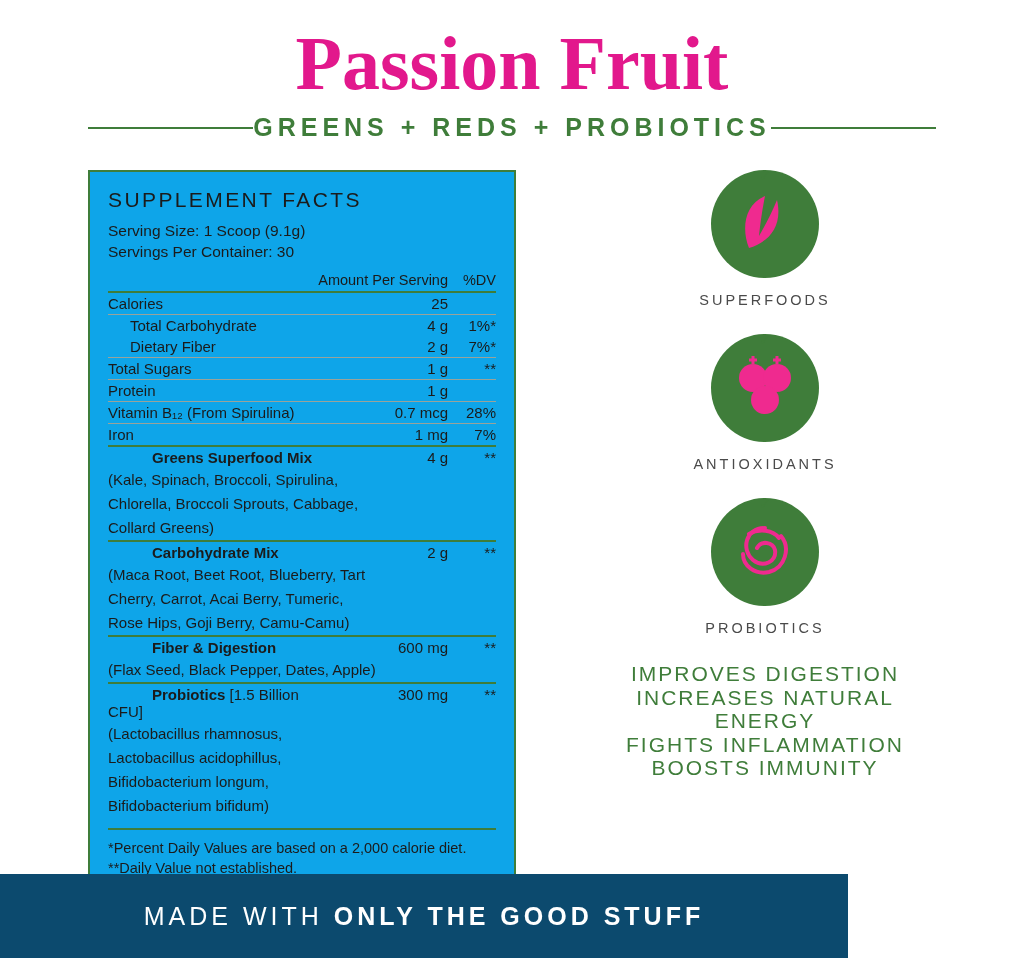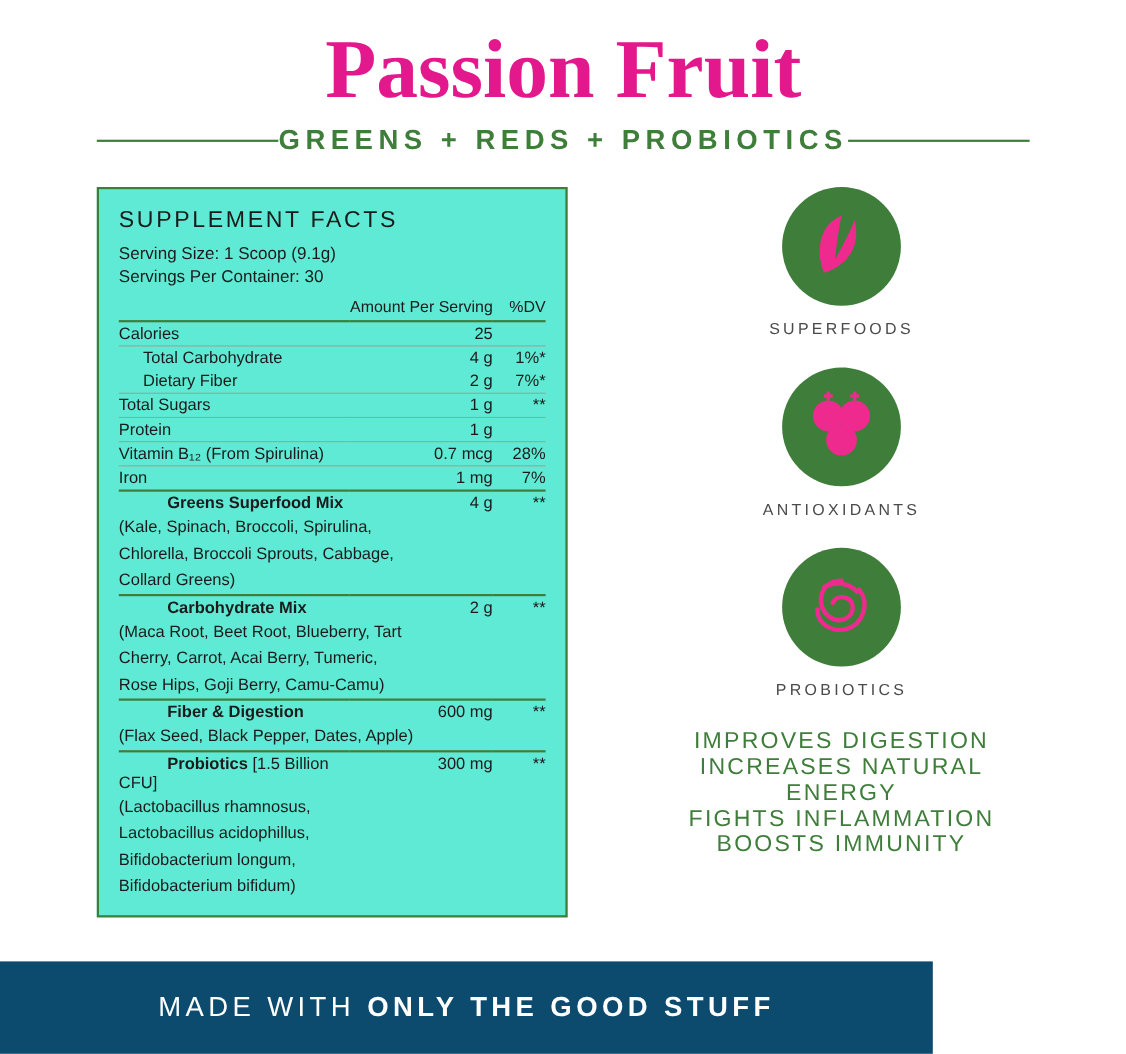--- a/index.html
+++ b/index.html
@@ -55,21 +55,21 @@
     white-space: nowrap;
   }
 
   
   .panel {
     position: absolute;
     left: 88px;
     top: 170px;
     width: 428px;
     border: 2px solid #3f7d3a;
-    background: #5eead4;
+    background: #0ea5e9;
     box-sizing: border-box;
     padding: 16px 18px 14px 18px;
   }
   .panel-title {
     font-size: 21px;
     letter-spacing: 2.4px;
     color: #1b1b1b;
     margin-bottom: 8px;
   }
   .serving {
@@ -299,20 +299,24 @@
           </tr>
           <tr class="sub-list">
             <td colspan="3">Bifidobacterium longum,</td>
           </tr>
           <tr class="sub-list">
             <td colspan="3">Bifidobacterium bifidum)</td>
           </tr>
         </tbody>
     </table>
 
+    <div class="footnotes">
+      <div>*Percent Daily Values are based on a 2,000 calorie diet.</div>
+      <div> **Daily Value not established.</div>
+    </div>
   </div>
 
 
   <div class="icons">
 
     <div class="icon-block">
       <div class="badge">
         <span class="check">✓</span>
         <svg width="108" height="108" viewBox="0 0 108 108" aria-hidden="true">
           <path d="M54 26 C 34 34, 30 58, 38 78 C 58 72, 72 56, 66 30 C 62 40, 56 52, 48 66 C 50 48, 52 36, 54 26 Z" fill="#ef2a8f"></path>

